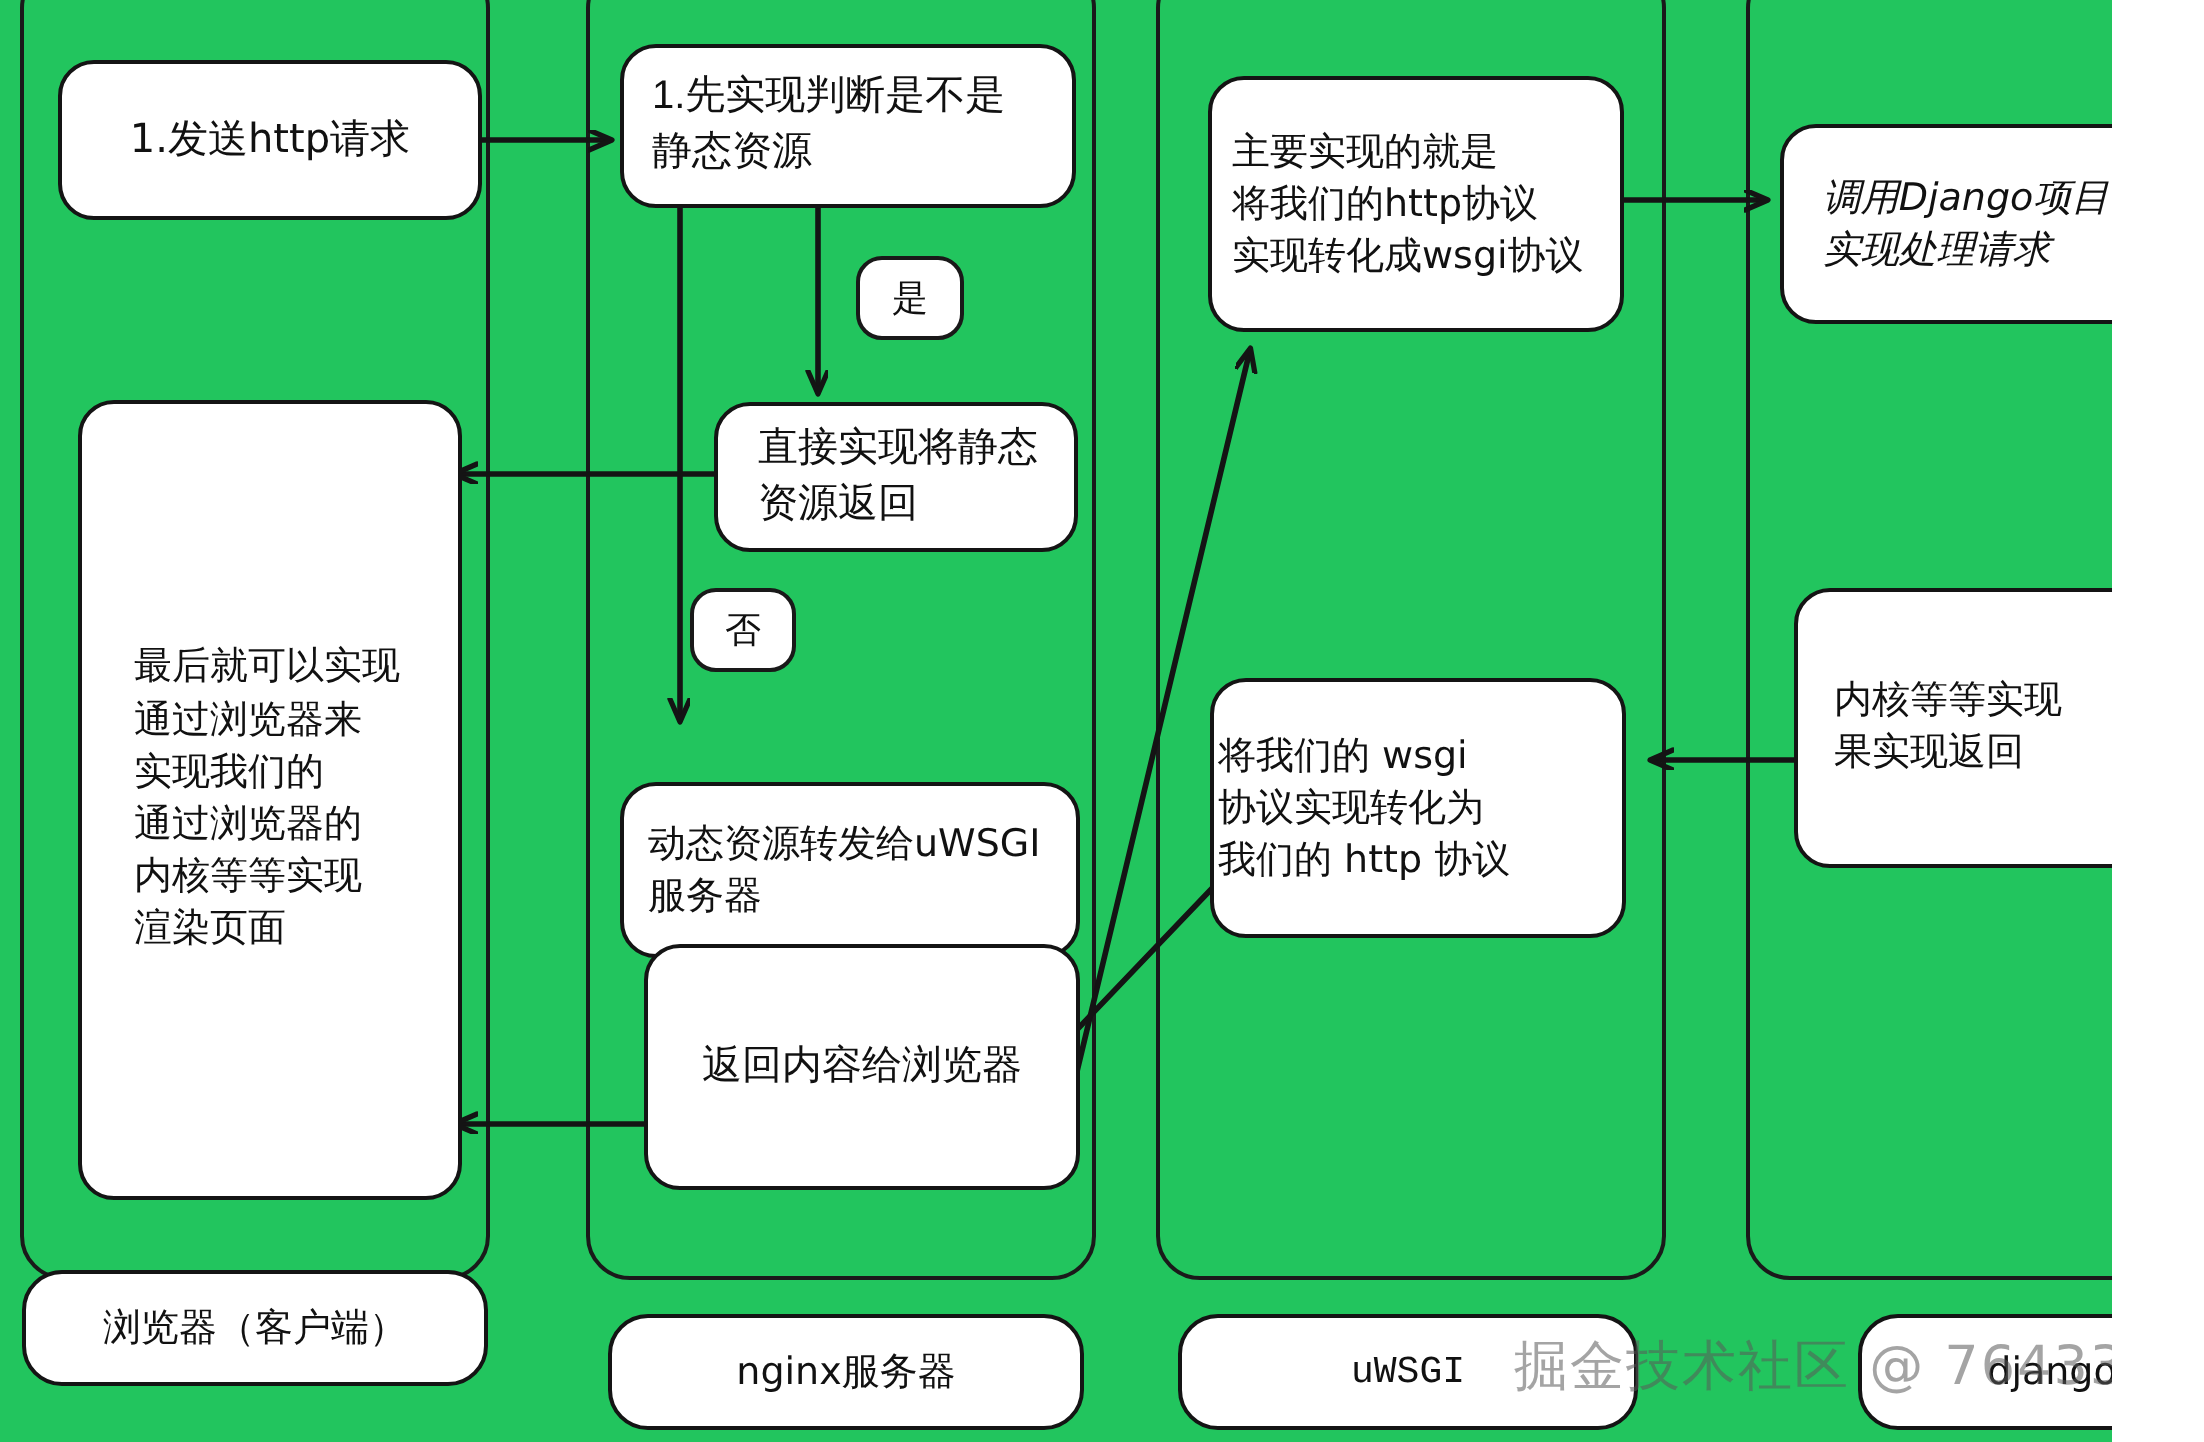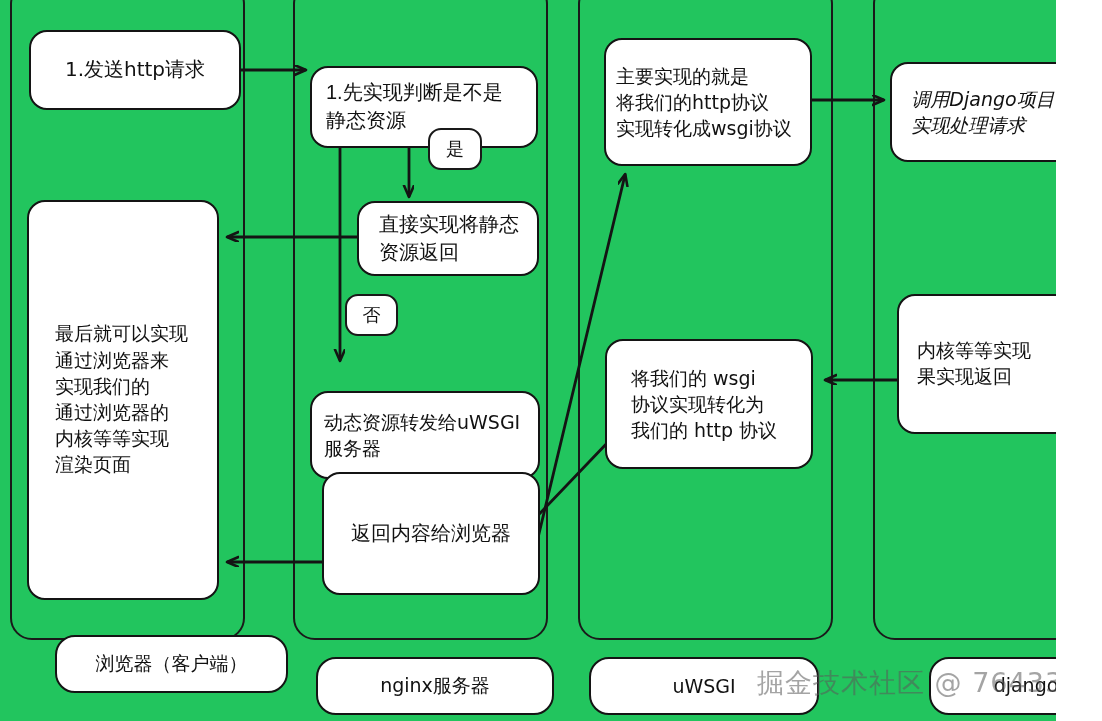--- a/index.html
+++ b/index.html
@@ -126,30 +126,30 @@
       <path d="M898,380 L826,380" marker-end="url(#ah)"></path>
 
       <path d="M610,440 L524,530" marker-end="url(#ah)"></path>
     </g>
   </svg>
 
   <div class="node center s20 hand" style="left:29px; top:30px; width:212px; height:80px;">
     <span class="txt">1.发送http请求</span>
   </div>
 
-  <div class="node s19" style="left:27px; top:200px; width:192px; height:400px; padding-left:26px; justify-content:flex-start;">
+  <div class="node s19" style="left:39px; top:200px; width:192px; height:400px; padding-left:26px; justify-content:flex-start;">
     <span class="txt">最后就可以实现
 通过浏览器来
 实现我们的
 通过浏览器的
 内核等等实现
 渲染页面</span>
   </div>
 
-  <div class="node s20" style="left:310px; top:22px; width:228px; height:82px; padding-left:14px; justify-content:flex-start;margin-top:44px;">
+  <div class="node s20" style="left:310px; top:22px; width:228px; height:82px; padding-left:14px; justify-content:flex-start;">
     <span class="txt">1.先实现判断是不是
 静态资源</span>
   </div>
 
   <div class="tag" style="left:428px; top:128px; width:54px; height:42px;">
     <span>是</span>
   </div>
 
   <div class="node s20" style="left:357px; top:201px; width:182px; height:75px; padding-left:20px; justify-content:flex-start;">
     <span class="txt">直接实现将静态
@@ -168,45 +168,45 @@
   <div class="node center s20" style="left:322px; top:472px; width:218px; height:123px;align-items:center;">
     <span class="txt">返回内容给浏览器</span>
   </div>
 
   <div class="node s19" style="left:604px; top:38px; width:208px; height:128px; justify-content:flex-start;">
     <span class="txt hand">主要实现的就是
 将我们的http协议
 实现转化成wsgi协议</span>
   </div>
 
-  <div class="node s19" style="left:605px; top:339px; width:208px; height:130px; padding-left:24px; justify-content:flex-start;">
+  <div class="node s19" style="left:605px; top:339px; width:208px; height:130px; padding-left:2px; justify-content:flex-start;">
     <span class="txt hand">将我们的 wsgi
 协议实现转化为
 我们的 http 协议</span>
   </div>
 
   <div class="node s19" style="left:890px; top:62px; width:186px; height:100px; justify-content:center;font-style:italic;">
     <span class="txt hand">调用Django项目
 实现处理请求</span>
   </div>
 
   <div class="node s19" style="left:897px; top:294px; width:180px; height:140px; padding-left:18px; justify-content:flex-start;">
     <span class="txt">内核等等实现
 果实现返回</span>
   </div>
 
-  <div class="lane-label" style="left:11px; top:635px; width:233px; height:58px;margin-left:44px;">
+  <div class="lane-label" style="left:11px; top:635px; width:233px; height:58px;">
     <span>浏览器（客户端）</span>
   </div>
 
-  <div class="lane-label hand" style="left:316px; top:657px; width:238px; height:58px;">
+  <div class="lane-label hand" style="left:304px; top:657px; width:238px; height:58px;">
     <span>nginx服务器</span>
   </div>
 
-  <div class="lane-label hand" style="left:589px; top:657px; width:230px; height:58px;">
+  <div class="lane-label hand" style="left:589px; top:657px; width:230px; height:58px;font-family:Liberation Mono, monospace;">
     <span>uWSGI</span>
   </div>
 
   <div class="lane-label hand" style="left:929px; top:657px; width:208px; height:58px;padding-left:24px;">
     <span>django项目</span>
   </div>
 
   <div class="watermark" style="left:757px; top:665px;">掘金技术社区 @ 76433橘子</div>
 
 </div>

